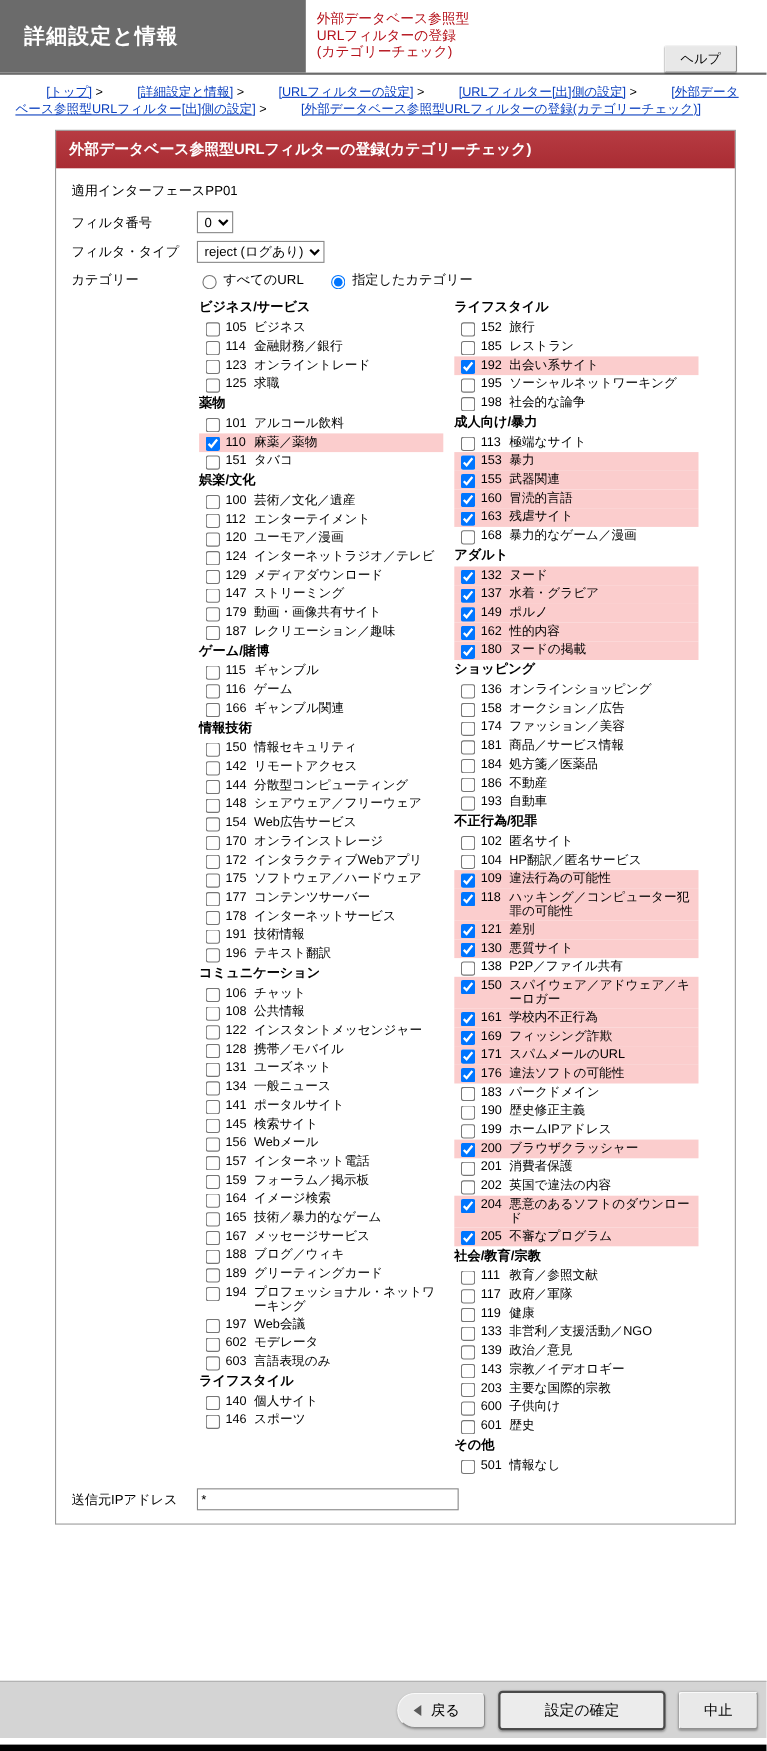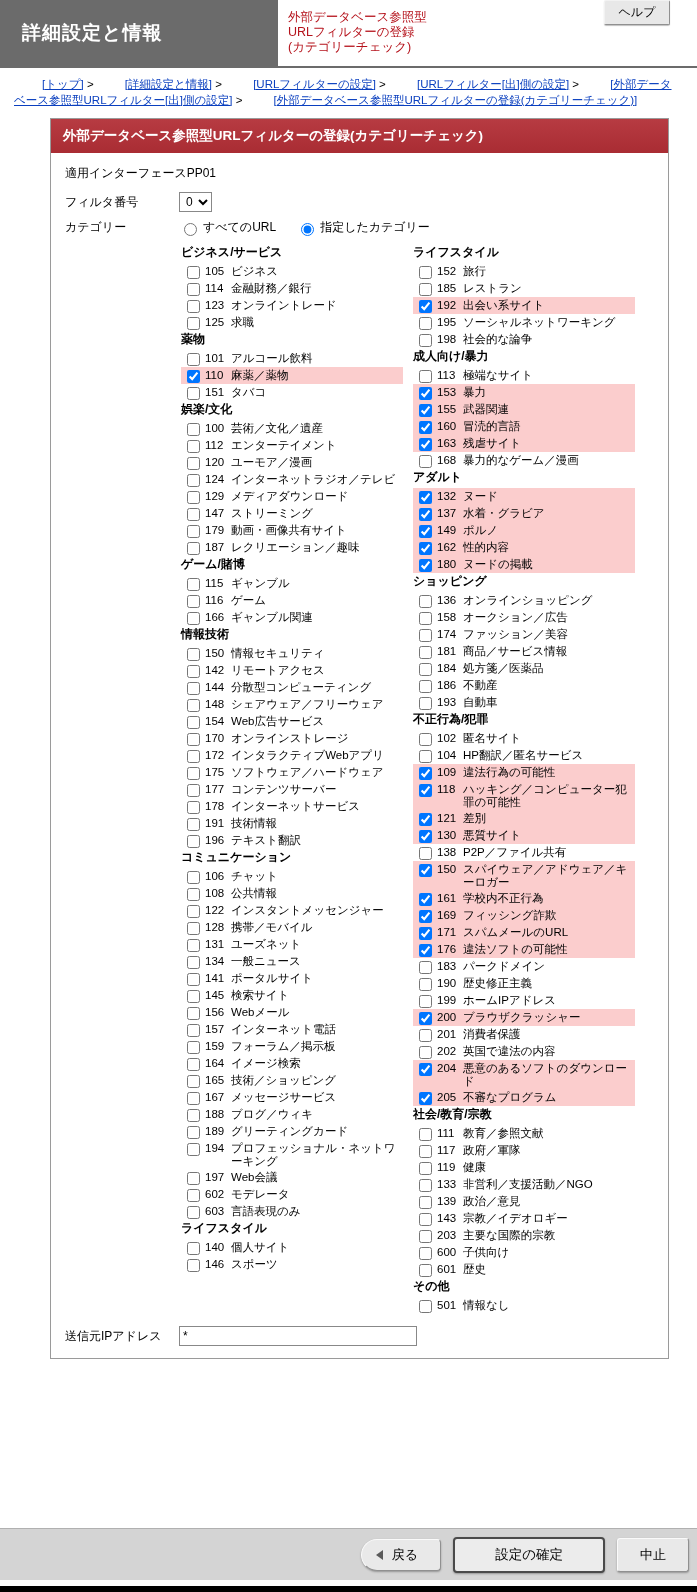--- a/index.html
+++ b/index.html
@@ -40,21 +40,21 @@
   .header-sub {
     flex: 1;
     color: #b5121b;
     font-size: 12.5px;
     line-height: 15px;
     padding: 10px 0 0 10px;
   }
   .header-help {
     width: 120px;
     display: flex;
-    align-items: flex-start;
+    align-items: flex-end;
     justify-content: center;
   }
   .btn3d {
     border: 1px solid #909090;
     border-top-color: #f2f2f2;
     border-left-color: #f2f2f2;
     background: #e8e8e8;
     padding: 3px 14px;
     font-size: 12px;
     border-radius: 2px;
@@ -250,20 +250,24 @@
     <div class="panel-title">外部データベース参照型URLフィルターの登録(カテゴリーチェック)</div>
     <div class="panel-body">
 
       <div class="iface-line">適用インターフェースPP01</div>
 
       <div class="field-row">
         <div class="field-label">フィルタ番号</div>
         <select id="sel-filter-number"><option>0</option><option>1</option><option>2</option><option>3</option><option>4</option></select>
       </div>
 
+      <div class="field-row">
+        <div class="field-label">フィルタ・タイプ</div>
+        <select id="sel-filter-type"><option>reject (ログあり)</option><option>reject (ログなし)</option><option>pass (ログあり)</option><option>pass (ログなし)</option></select>
+      </div>
 
       <div class="field-row">
         <div class="field-label">カテゴリー</div>
         <div class="radio-line">
           <label>
             <input type="radio" name="catmode" style="">
             <span>すべてのURL</span>
           </label>
           <label>
             <input type="radio" name="catmode" checked="" style="">
@@ -486,21 +490,21 @@
               <span class="cat-name">フォーラム／掲示板</span>
             </label>
             <label class="cat-item">
               <input type="checkbox" style="">
               <span class="cat-num">164</span>
               <span class="cat-name">イメージ検索</span>
             </label>
             <label class="cat-item">
               <input type="checkbox" style="">
               <span class="cat-num">165</span>
-              <span class="cat-name">技術／ショッピング</span>
+              <span class="cat-name">技術／暴力的なゲーム</span>
             </label>
             <label class="cat-item">
               <input type="checkbox" style="">
               <span class="cat-num">167</span>
               <span class="cat-name">メッセージサービス</span>
             </label>
             <label class="cat-item">
               <input type="checkbox" style="">
               <span class="cat-num">188</span>
               <span class="cat-name">ブログ／ウィキ</span>

